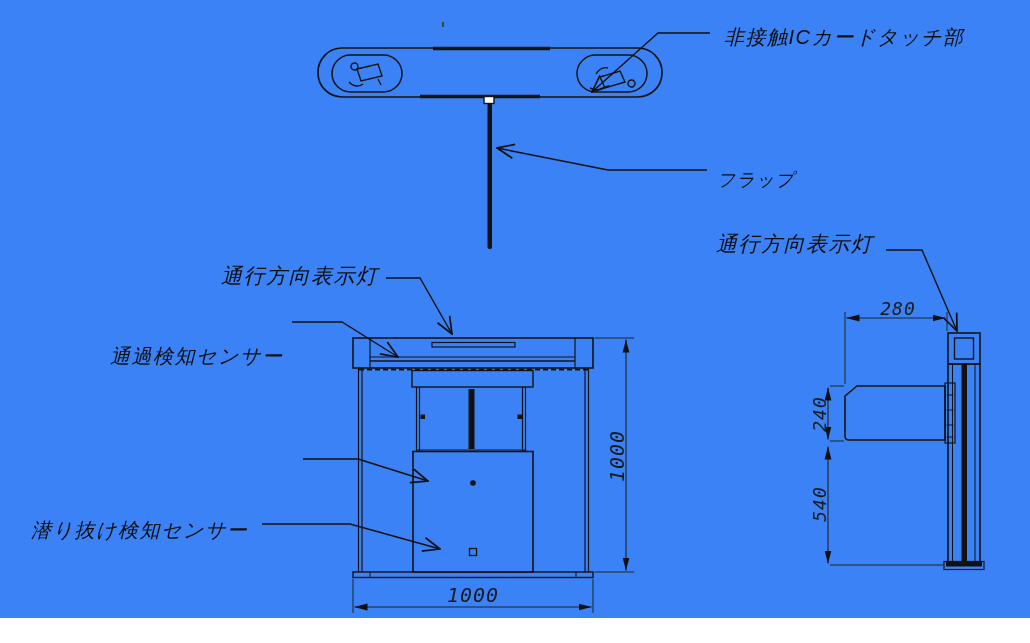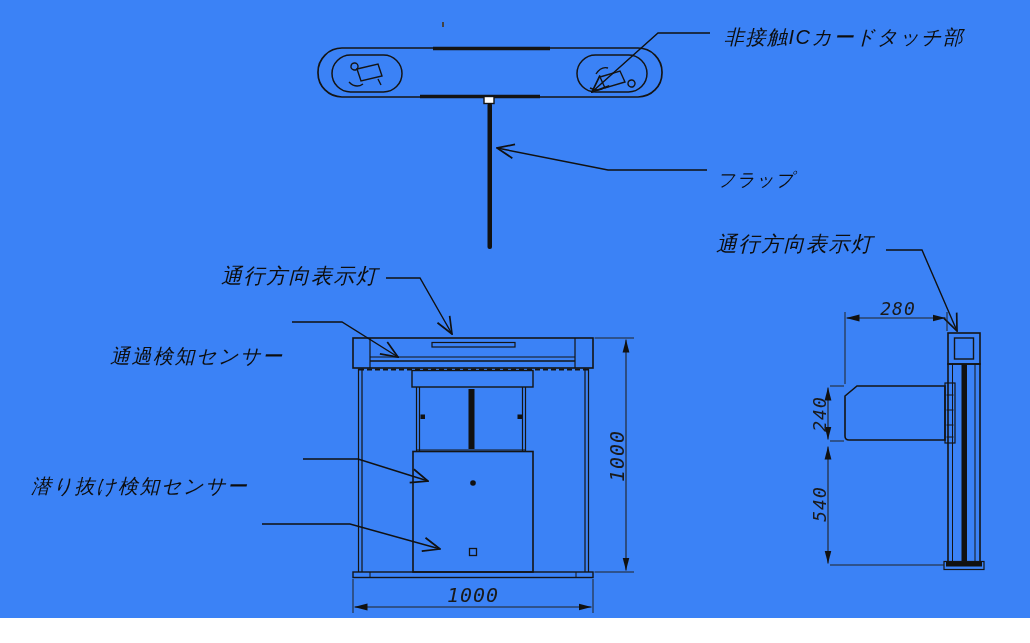--- a/index.html
+++ b/index.html
@@ -151,21 +151,21 @@
 
   <div class="lbl" style="left:724px;top:26px;">非接触ICカードタッチ部</div>
 
   <div class="lbl small" style="left:717px;top:171px;">フラップ</div>
 
   <div class="lbl big" style="left:221px;top:264px;">通行方向表示灯</div>
 
   <div class="lbl" style="left:110px;top:308px;margin-top:37px;">通過検知センサー</div>
 
 
-  <div class="lbl" style="left:31px;top:475px;">潜り抜け検知センサー</div>
+  <div class="lbl" style="left:31px;top:519px;">潜り抜け検知センサー</div>
 
   <div class="lbl big" style="left:716px;top:232px;">通行方向表示灯</div>
 
   <div class="dim" style="left:433px;top:585px;">1000</div>
 
   <div class="dim rot" style="left:577px;top:446px;">1000</div>
 
   <div class="dim s" style="left:868px;top:299px;">280</div>
 
   <div class="dim s rot" style="left:790px;top:404px;">240</div>

